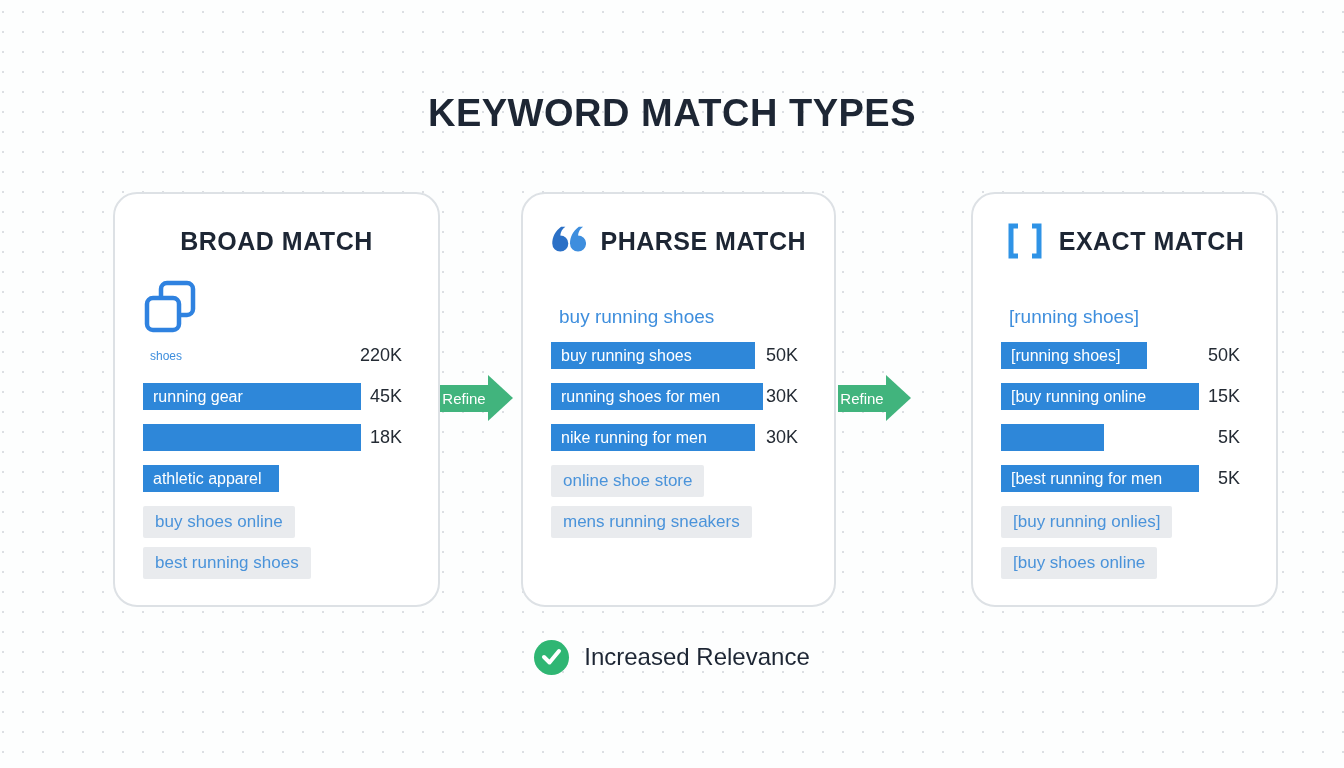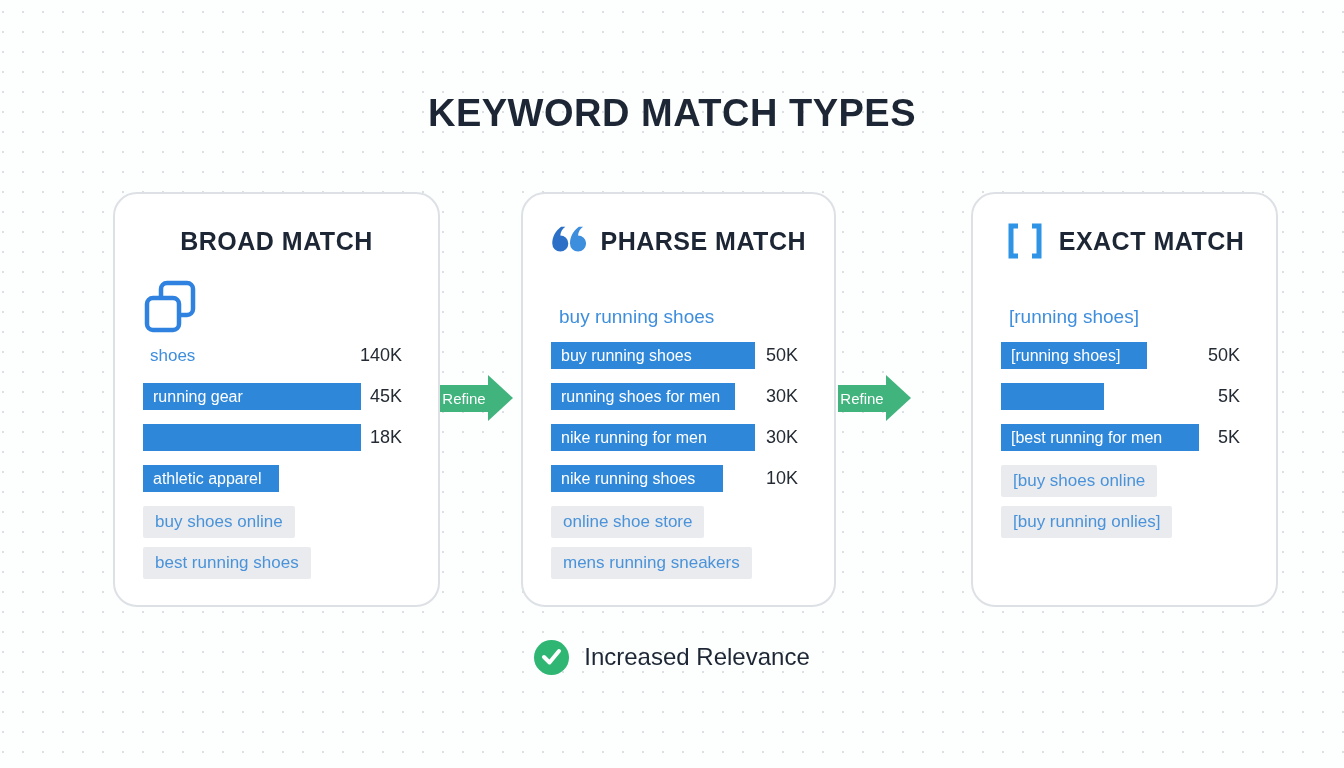--- a/index.html
+++ b/index.html
@@ -50,21 +50,21 @@
   }
   .rows .row{display:flex;align-items:center;height:27px;margin-bottom:14px;}
   .bar{
     height:27px;background:var(--bar-blue);
     display:flex;align-items:center;overflow:hidden;flex:0 0 auto;
   }
   .bar-label{
     color:#fff;font-size:16px;padding-left:10px;white-space:nowrap;
   }
   .text-label{
-    font-size:17px;color:var(--header-blue);padding-left:7px;white-space:nowrap;
+    font-size:12px;color:var(--header-blue);padding-left:7px;white-space:nowrap;
   }
   .val{
     margin-left:auto;margin-right:8px;font-size:18px;color:var(--value-dark);white-space:nowrap;
   }
   .pills{margin-top:8px;}
   .pill{
     width:fit-content;height:29px;background:var(--pill-bg);
     display:flex;align-items:center;padding:16px 12px;margin-bottom:9px;
     border-radius:2px;font-size:17px;color:var(--pill-text);white-space:nowrap;
   }
@@ -102,21 +102,21 @@
   </div>
   <div class="mid">
     <svg class="broad-icon" width="54" height="54" viewBox="0 0 54 54">
       <rect x="18" y="3" width="32" height="32" rx="6" fill="none" stroke="#2f82e0" stroke-width="4.5"></rect>
       <rect x="4" y="18" width="32" height="32" rx="6" fill="#ffffff" stroke="#2f82e0" stroke-width="4.5"></rect>
     </svg>
   </div>
   <div class="rows">
       <div class="row">
         <span class="text-label">shoes</span>
-        <span class="val">140K</span>
+        <span class="val">220K</span>
       </div>
       <div class="row">
         <div class="bar" style="width: 218px;">
           <span class="bar-label">running gear</span>
         </div>
         <span class="val">45K</span>
       </div>
       <div class="row">
         <div class="bar" style="width: 218px;">
           <span class="bar-label"></span>
@@ -148,36 +148,30 @@
     <span class="card-header-keyword">buy running shoes</span>
   </div>
   <div class="rows">
       <div class="row">
         <div class="bar" style="width: 204px;">
           <span class="bar-label">buy running shoes</span>
         </div>
         <span class="val">50K</span>
       </div>
       <div class="row">
-        <div class="bar" style="width: 184px;">
+        <div class="bar" style="width: 212px;">
           <span class="bar-label">running shoes for men</span>
         </div>
         <span class="val">30K</span>
       </div>
       <div class="row">
         <div class="bar" style="width: 204px;">
           <span class="bar-label">nike running for men</span>
         </div>
         <span class="val">30K</span>
-      </div>
-      <div class="row">
-        <div class="bar" style="width: 172px;">
-          <span class="bar-label">nike running shoes</span>
-        </div>
-        <span class="val">10K</span>
       </div>
     </div>
   <div class="pills">
       <div class="pill">online shoe store</div>
       <div class="pill">mens running sneakers</div>
     </div>
 </section>
 
 <section class="card card-3">
   <div class="card-title-row">
@@ -191,35 +185,41 @@
     <span class="card-header-keyword">[running shoes]</span>
   </div>
   <div class="rows">
       <div class="row">
         <div class="bar" style="width: 146px;">
           <span class="bar-label">[running shoes]</span>
         </div>
         <span class="val">50K</span>
       </div>
       <div class="row">
+        <div class="bar" style="width: 198px;">
+          <span class="bar-label">[buy running online</span>
+        </div>
+        <span class="val">15K</span>
+      </div>
+      <div class="row">
         <div class="bar" style="width: 103px;">
           <span class="bar-label"></span>
         </div>
         <span class="val">5K</span>
       </div>
       <div class="row">
         <div class="bar" style="width: 198px;">
           <span class="bar-label">[best running for men</span>
         </div>
         <span class="val">5K</span>
       </div>
     </div>
   <div class="pills">
+      <div class="pill">[buy running onlies]</div>
       <div class="pill">[buy shoes online</div>
-      <div class="pill">[buy running onlies]</div>
     </div>
 </section>
 
 <div class="arrow arrow-1">
   <div class="arrow-body">Refine</div>
   <div class="arrow-head"></div>
 </div>
 <div class="arrow arrow-2">
   <div class="arrow-body">Refine</div>
   <div class="arrow-head"></div>

